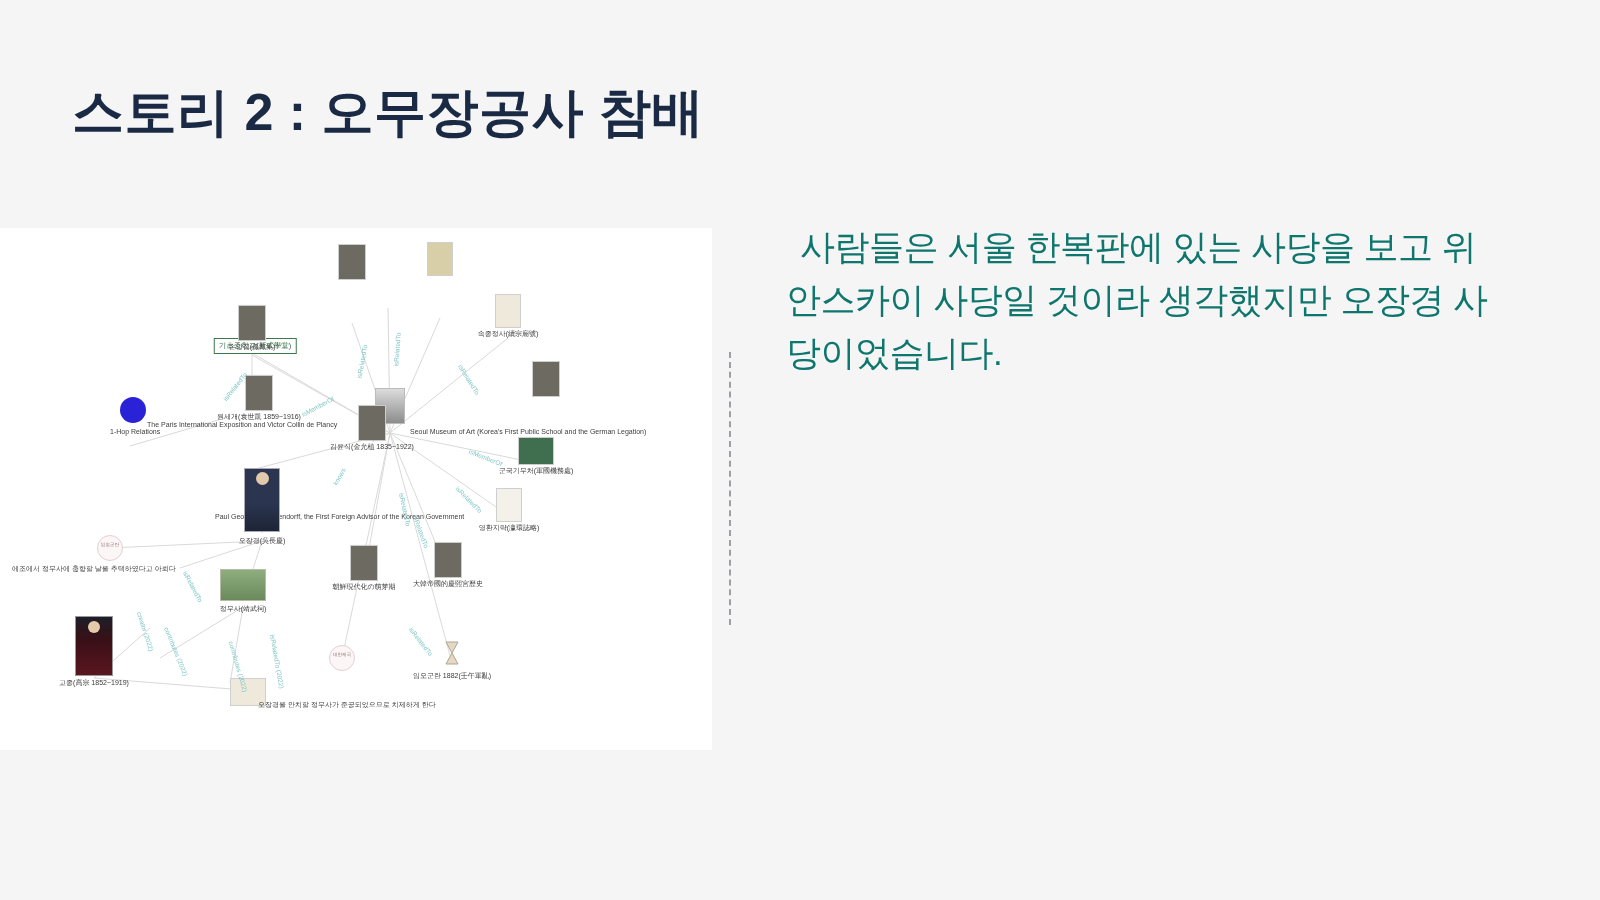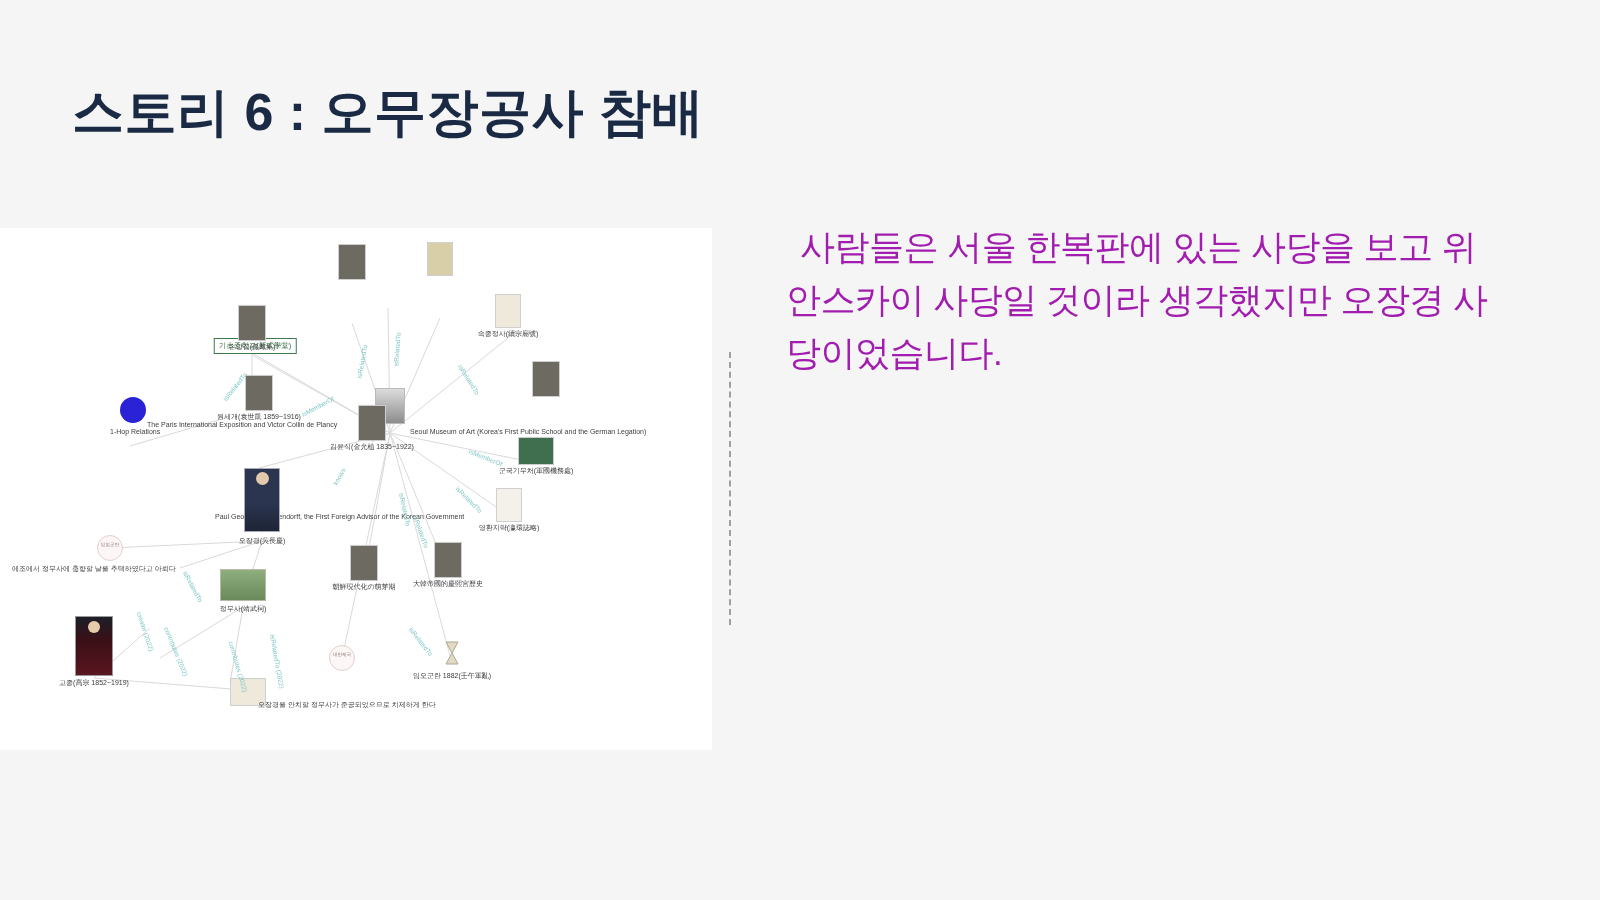--- a/index.html
+++ b/index.html
@@ -175,32 +175,32 @@
   }
 
   
   .body-text {
     position: absolute;
     left: 786px;
     top: 220px;
     width: 720px;
     font-size: 35px;
     line-height: 1.52;
-    color: #a21caf;
+    color: #0f766e;
     letter-spacing: -0.5px;
   }
   .body-text p { margin: 0 0 0 0; }
   .body-text p.indent { text-indent: 14px; }
 </style>
 </head>
 <body>
 
 <div class="slide">
 
-  <div class="slide-title">스토리 6 : 오무장공사 참배</div>
+  <div class="slide-title">스토리 2 : 오무장공사 참배</div>
 
   <div class="graph-panel">
 
     <svg class="graph-svg" viewBox="0 0 712 522">
       <g stroke="#d9d9d9" stroke-width="1" fill="none">
 
         <line x1="390" y1="205" x2="252" y2="125"></line>
         <line x1="390" y1="205" x2="352" y2="95"></line>
         <line x1="390" y1="205" x2="388" y2="80"></line>
         <line x1="390" y1="205" x2="440" y2="90"></line>

